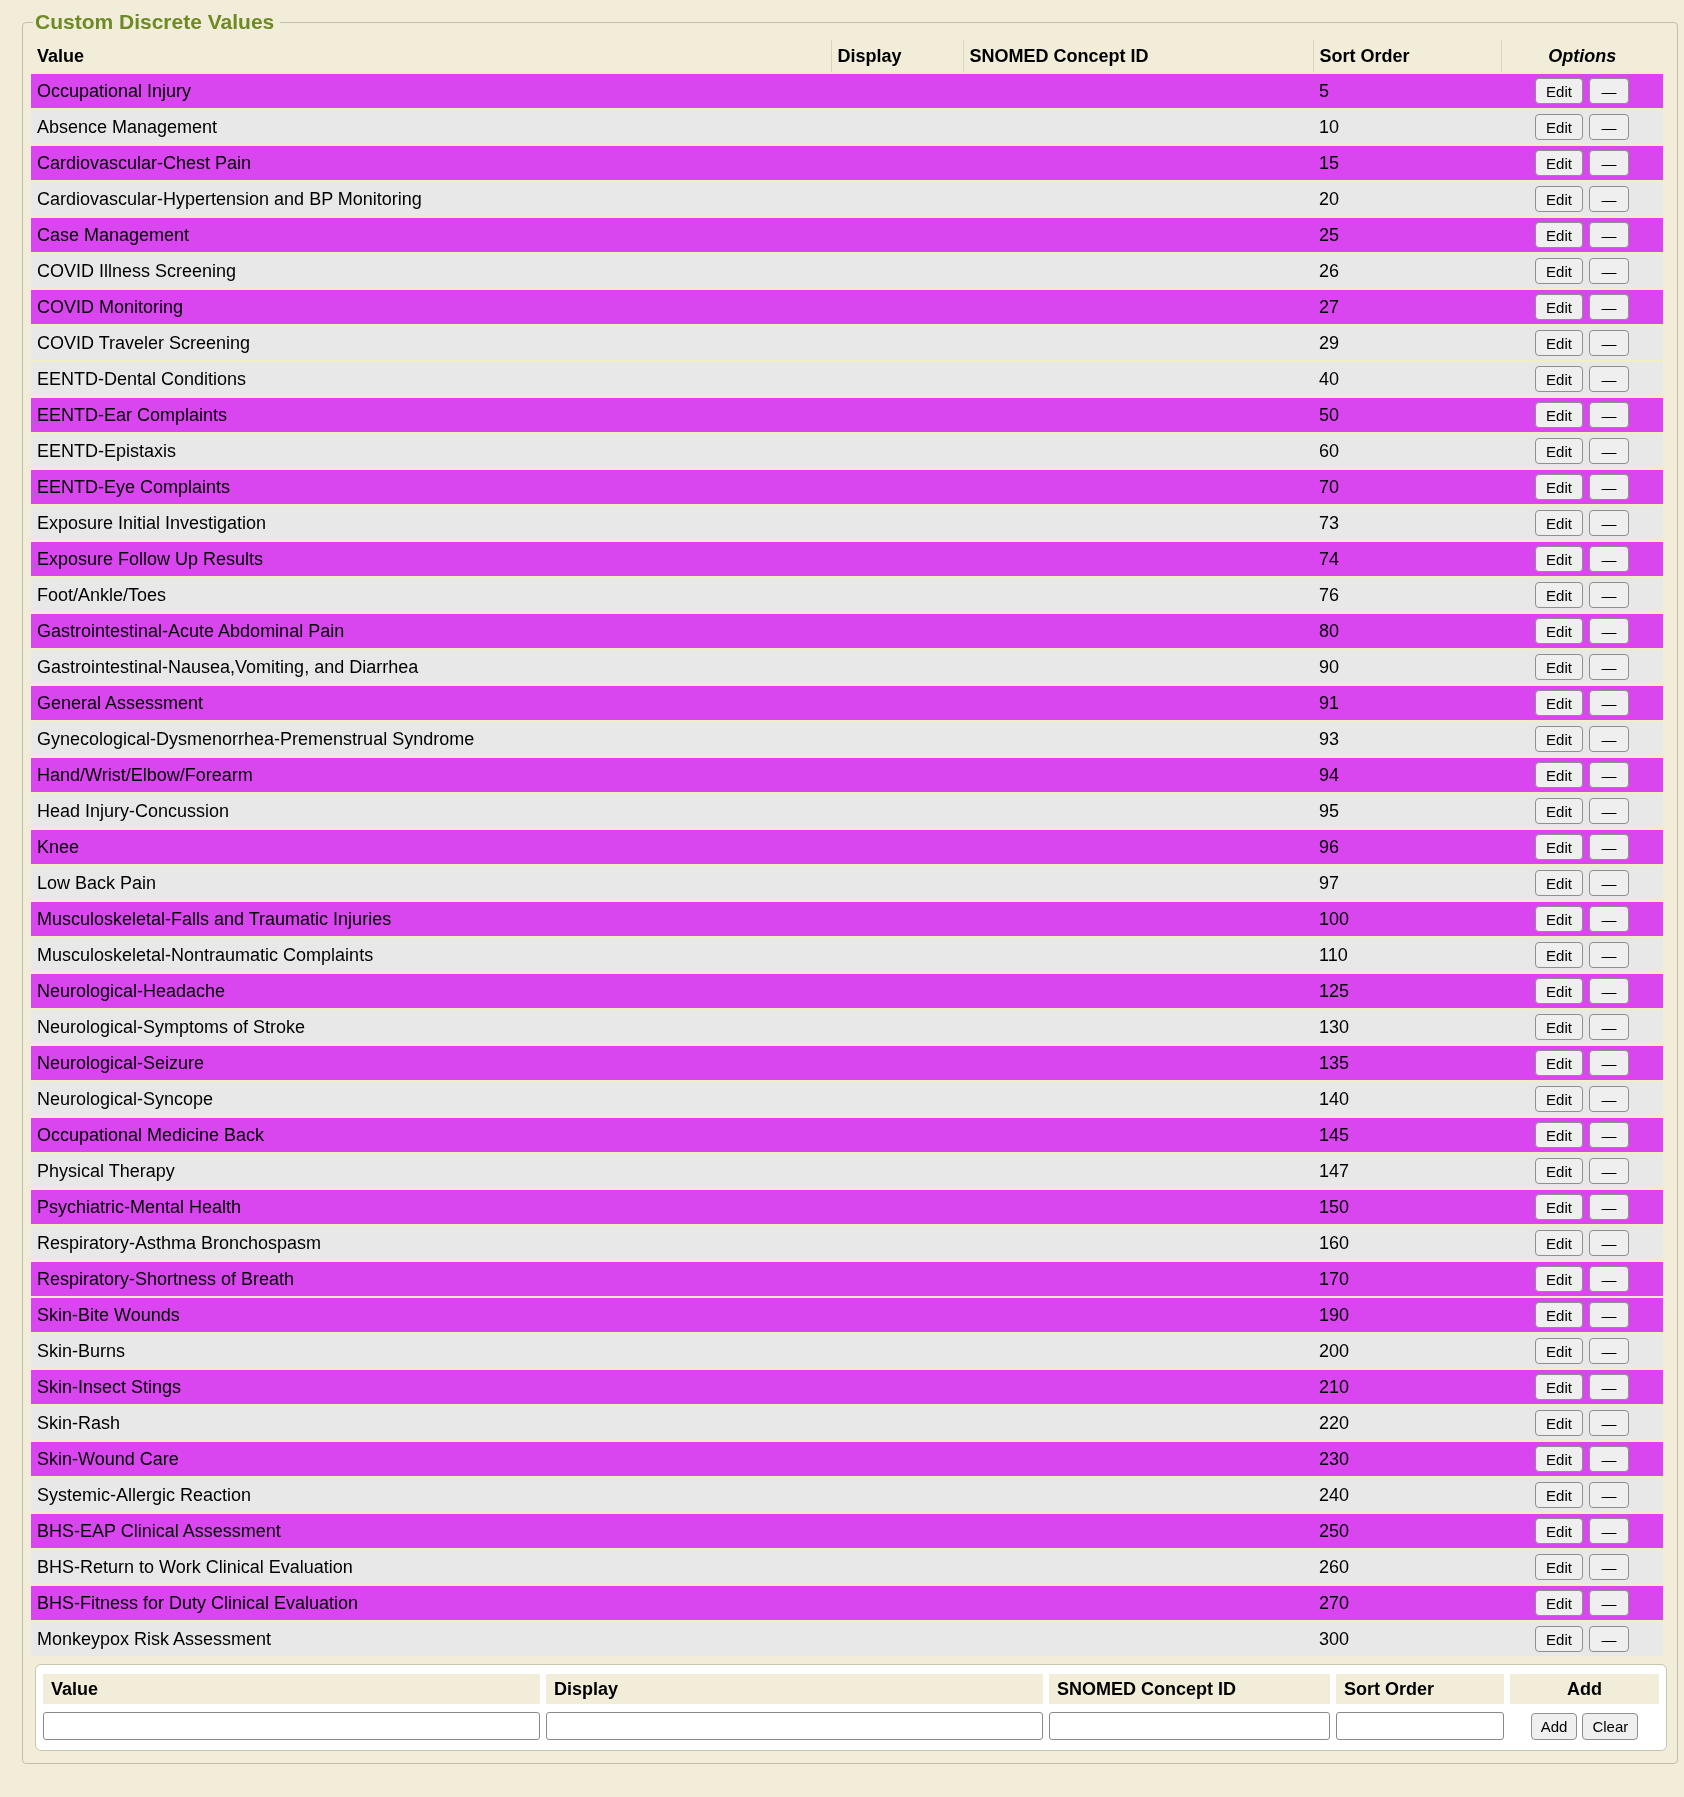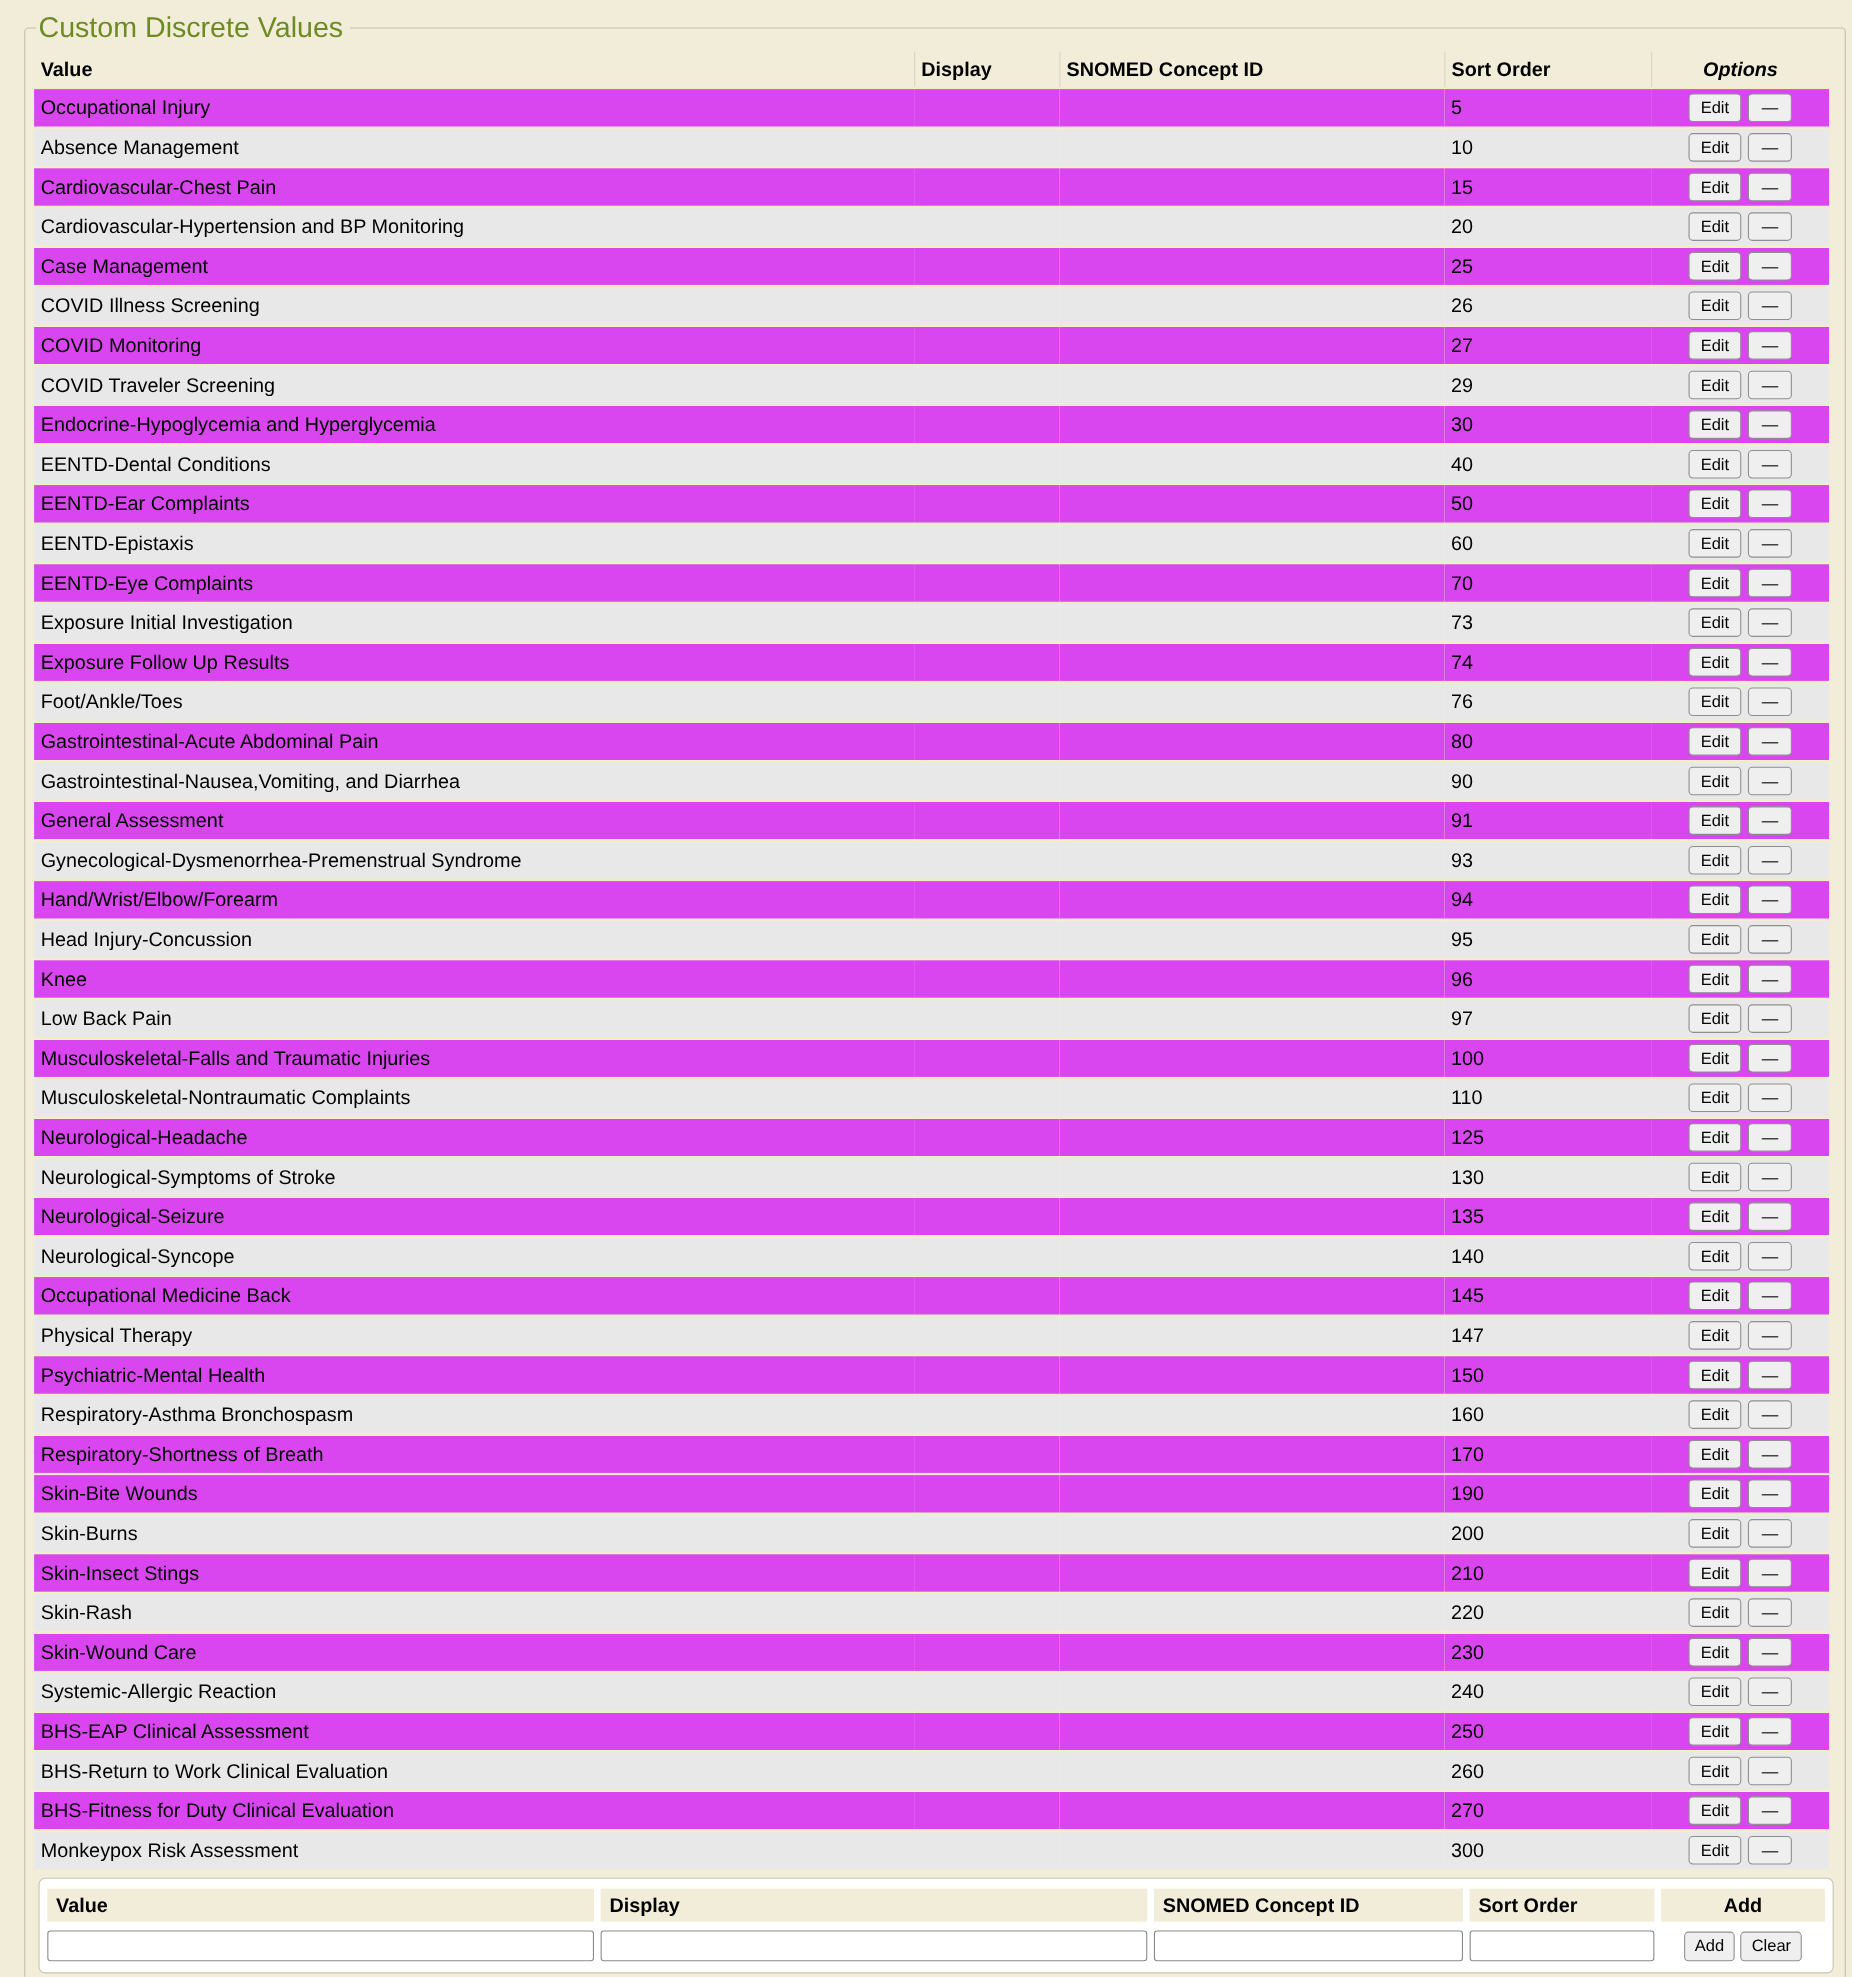--- a/index.html
+++ b/index.html
@@ -10,22 +10,22 @@
     color:#000;
     overflow:hidden;
   }
   fieldset.group{
     margin:10px 6px 0 22px;
     padding:6px 8px 10px 8px;
     border:1px solid #c3bfa8;
     border-radius:4px;
   }
   legend.group-title{
-    font-size:26px;
-    font-weight:normal;
+    font-size:21px;
+    font-weight:bold;
     color:#6d8b22;
     padding:0 6px 0 2px;
     margin-left:2px;
   }
   table.values{
     border-collapse:collapse;
     table-layout:fixed;
     width:1632px;
   }
   table.values th{
@@ -173,27 +173,20 @@
           <td>27</td>
           <td class="options-cell"><button type="button" class="btn row-btn">Edit</button><button type="button" class="btn row-btn dash-btn">—</button></td>
         </tr>
         <tr class="alt">
           <td>COVID Traveler Screening</td>
           <td></td>
           <td></td>
           <td>29</td>
           <td class="options-cell"><button type="button" class="btn row-btn">Edit</button><button type="button" class="btn row-btn dash-btn">—</button></td>
         </tr>
-        <tr>
-          <td>Endocrine-Hypoglycemia and Hyperglycemia</td>
-          <td></td>
-          <td></td>
-          <td>30</td>
-          <td class="options-cell"><button type="button" class="btn row-btn">Edit</button><button type="button" class="btn row-btn dash-btn">—</button></td>
-        </tr>
         <tr class="alt">
           <td>EENTD-Dental Conditions</td>
           <td></td>
           <td></td>
           <td>40</td>
           <td class="options-cell"><button type="button" class="btn row-btn">Edit</button><button type="button" class="btn row-btn dash-btn">—</button></td>
         </tr>
         <tr>
           <td>EENTD-Ear Complaints</td>
           <td></td>

